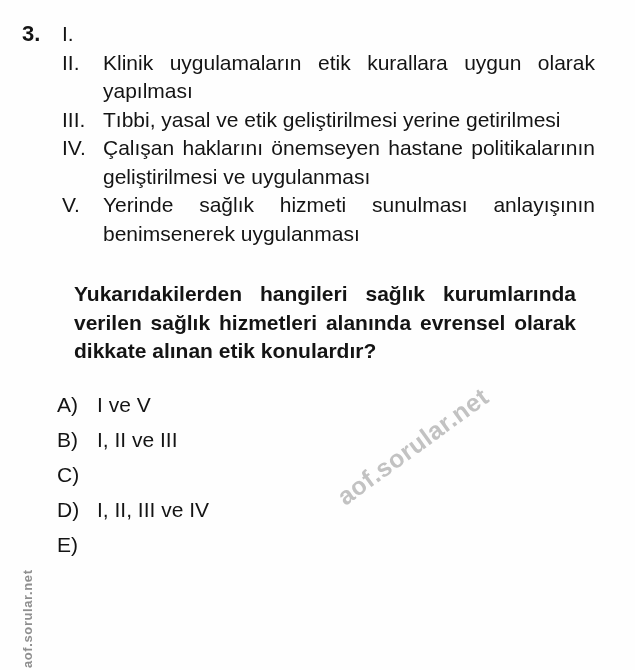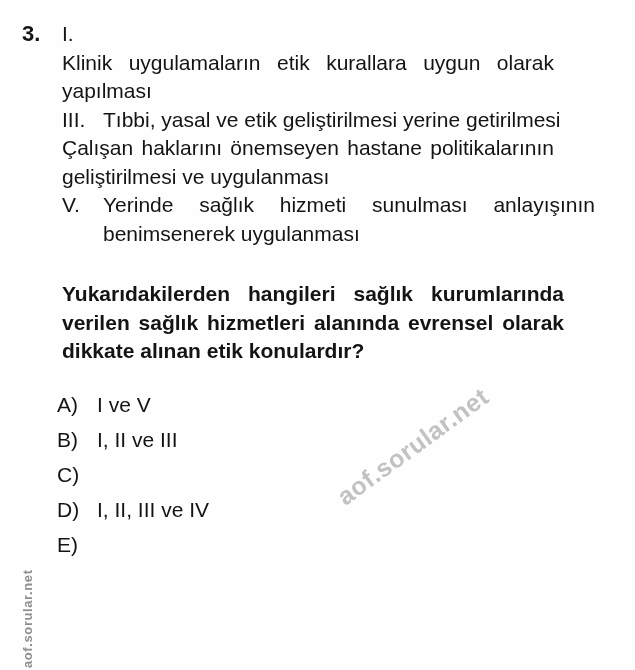--- a/index.html
+++ b/index.html
@@ -25,21 +25,21 @@
   }
   .q-body { width: 553px; }
   .items { margin: 0; padding: 0; list-style: none; }
   .item {
     display: flex;
     font-size: 21px; line-height: 28.5px;
   }
   .item .numeral { flex: 0 0 41px; width: 41px; }
   .item .itext { width: 492px; text-align: justify; }
   .stem {
-    margin: 32px 0 0 0;
+    margin: 32px 0 0 12px;
     font-weight: bold;
     font-size: 21px; line-height: 28.5px;
     width: 502px; text-align: justify;
   }
   .options { margin: 21px 0 0 -5px; padding: 0; list-style: none; }
   .option {
     display: flex;
     height: 35px; line-height: 35px;
     font-size: 21px;
     cursor: default;
@@ -76,27 +76,29 @@
     <div class="q-row">
       <div class="q-num">3.</div>
 
       <div class="q-body">
 
         <ul class="items">
           <li class="item">
             <span class="numeral">I.</span>
           </li>
           <li class="item">
+            <span class="numeral">II.</span>
             <span class="itext">Klinik uygulamaların etik kurallara uygun olarak yapılması</span>
           </li>
           <li class="item">
             <span class="numeral">III.</span>
             <span class="itext">Tıbbi, yasal ve etik geliştirilmesi yerine getirilmesi</span>
           </li>
           <li class="item">
+            <span class="numeral">IV.</span>
             <span class="itext">Çalışan haklarını önemseyen hastane politikalarının geliştirilmesi ve uygulanması</span>
           </li>
           <li class="item">
             <span class="numeral">V.</span>
             <span class="itext">Yerinde sağlık hizmeti sunulması anlayışının benimsenerek uygulanması</span>
           </li>
         </ul>
 
         <p class="stem">Yukarıdakilerden hangileri sağlık kurumlarında verilen sağlık hizmetleri alanında evrensel olarak dikkate alınan etik konulardır?</p>
 

